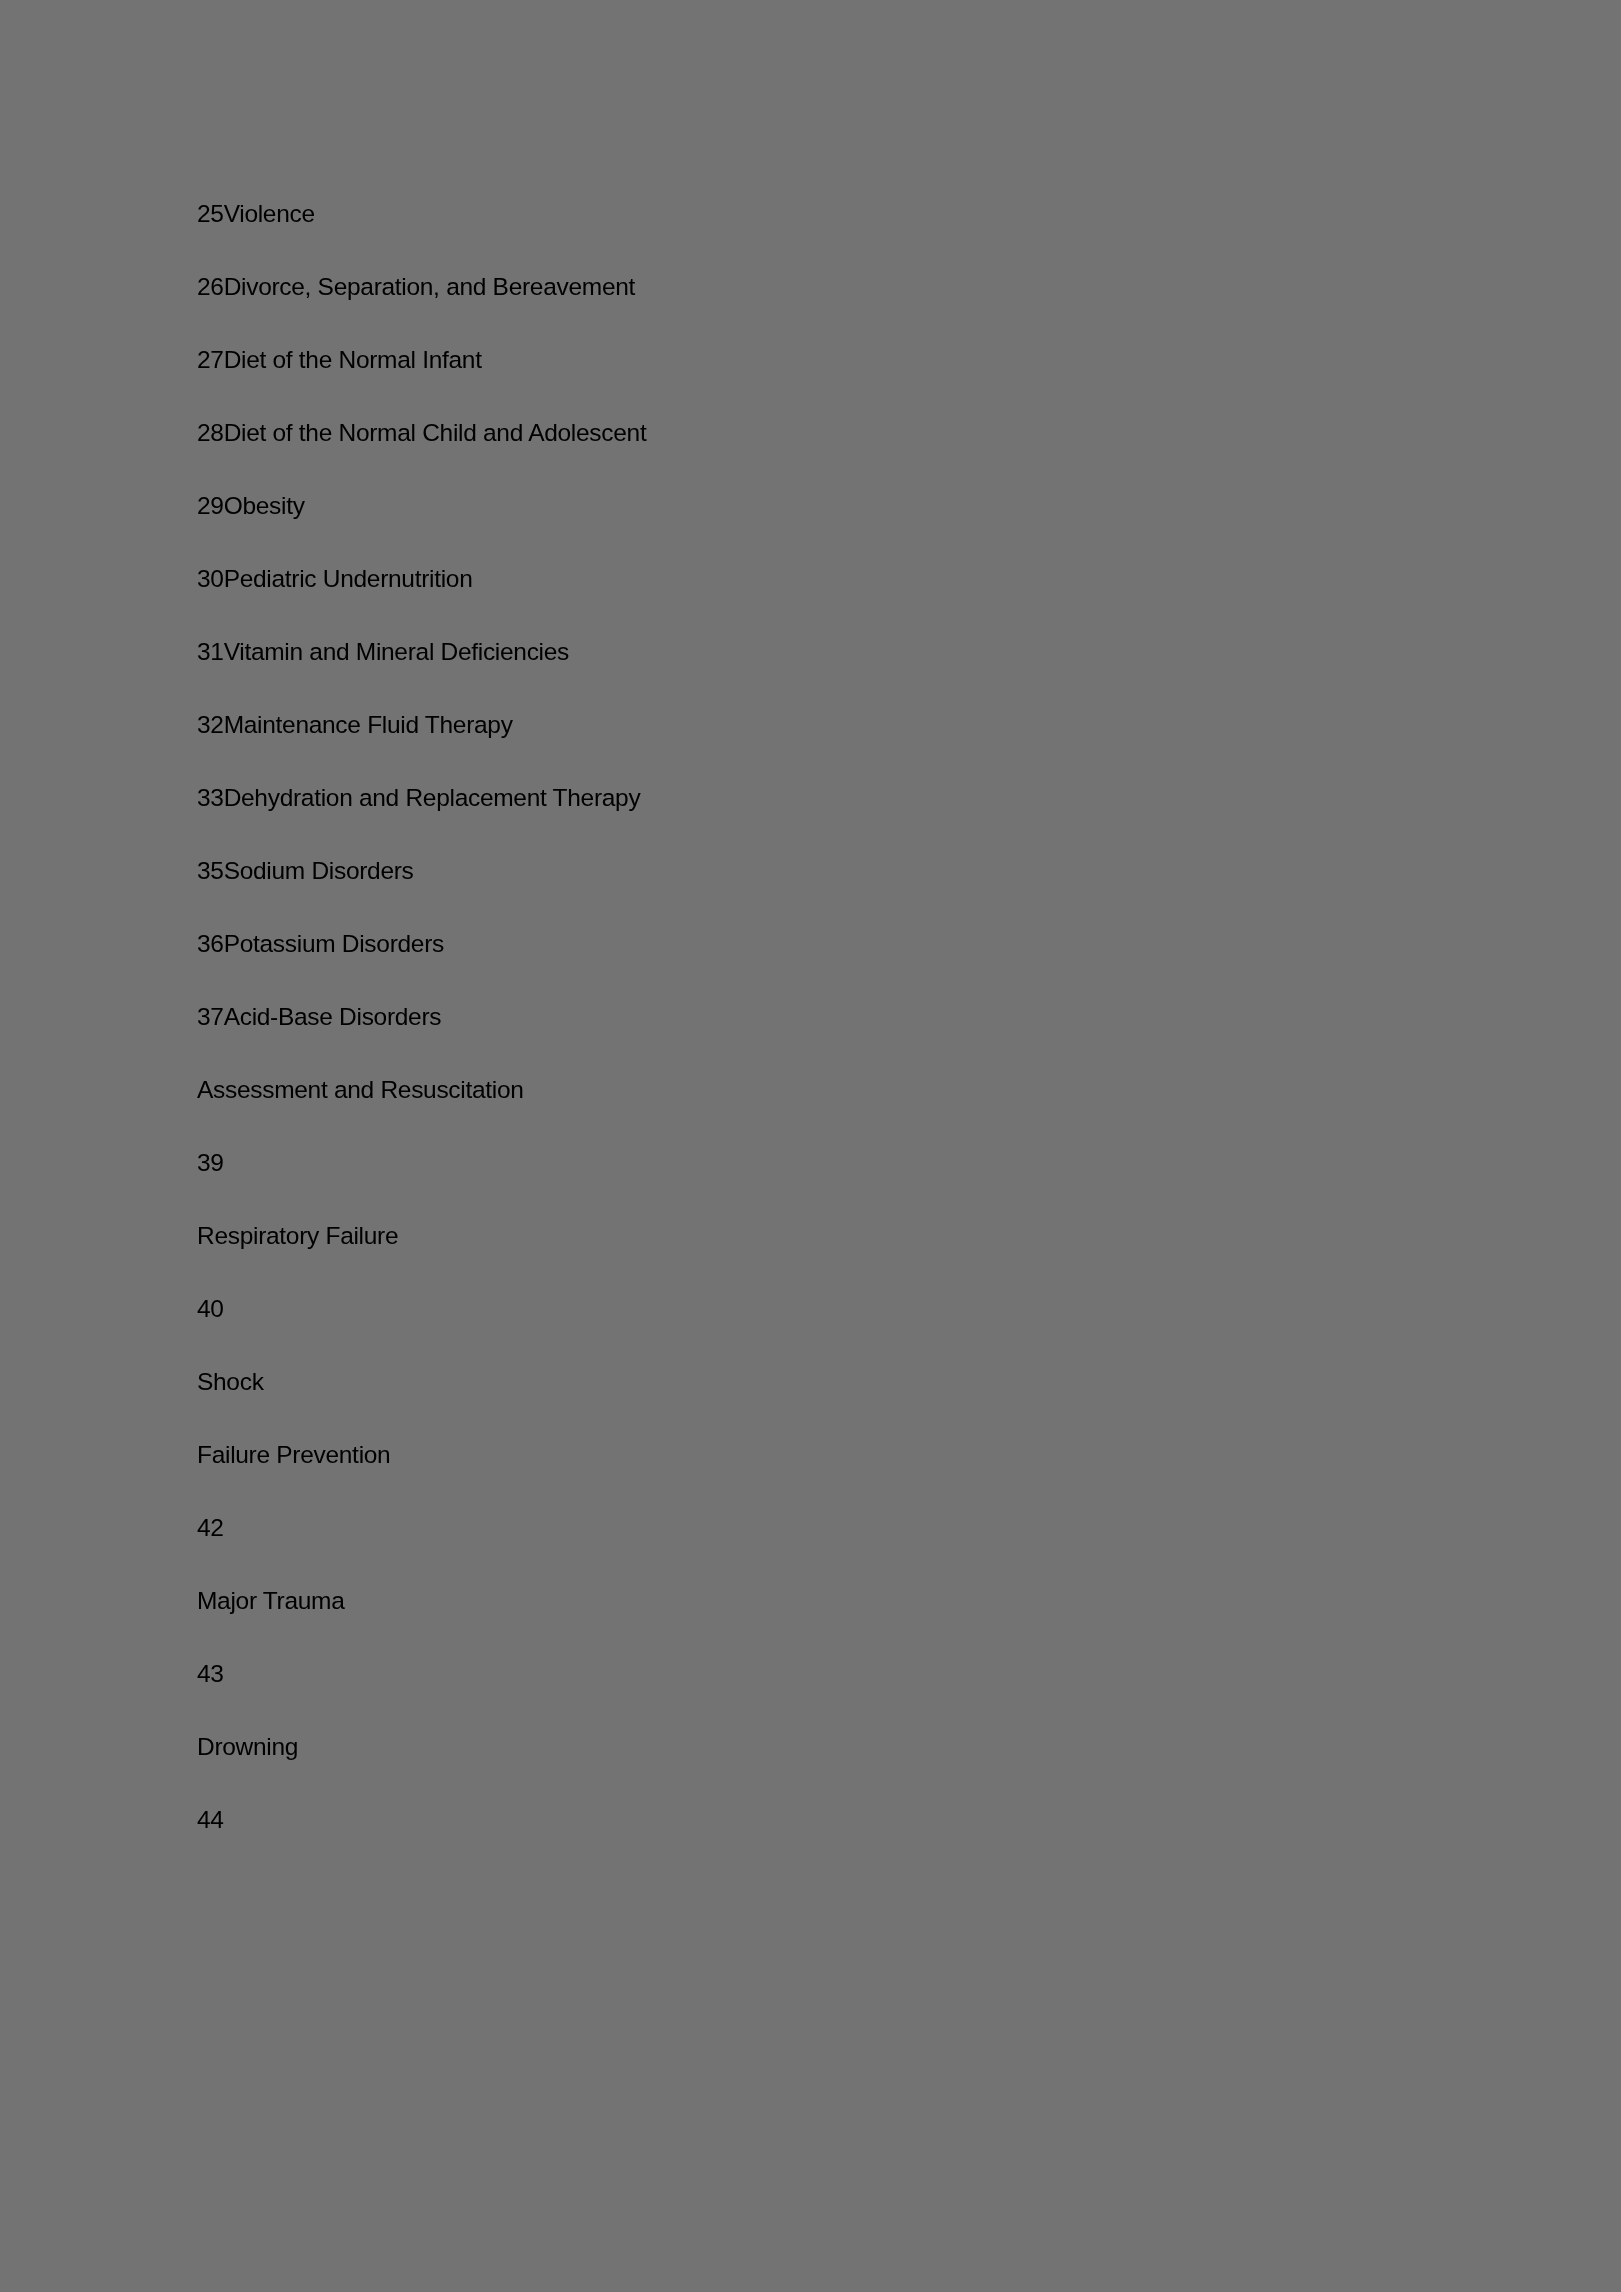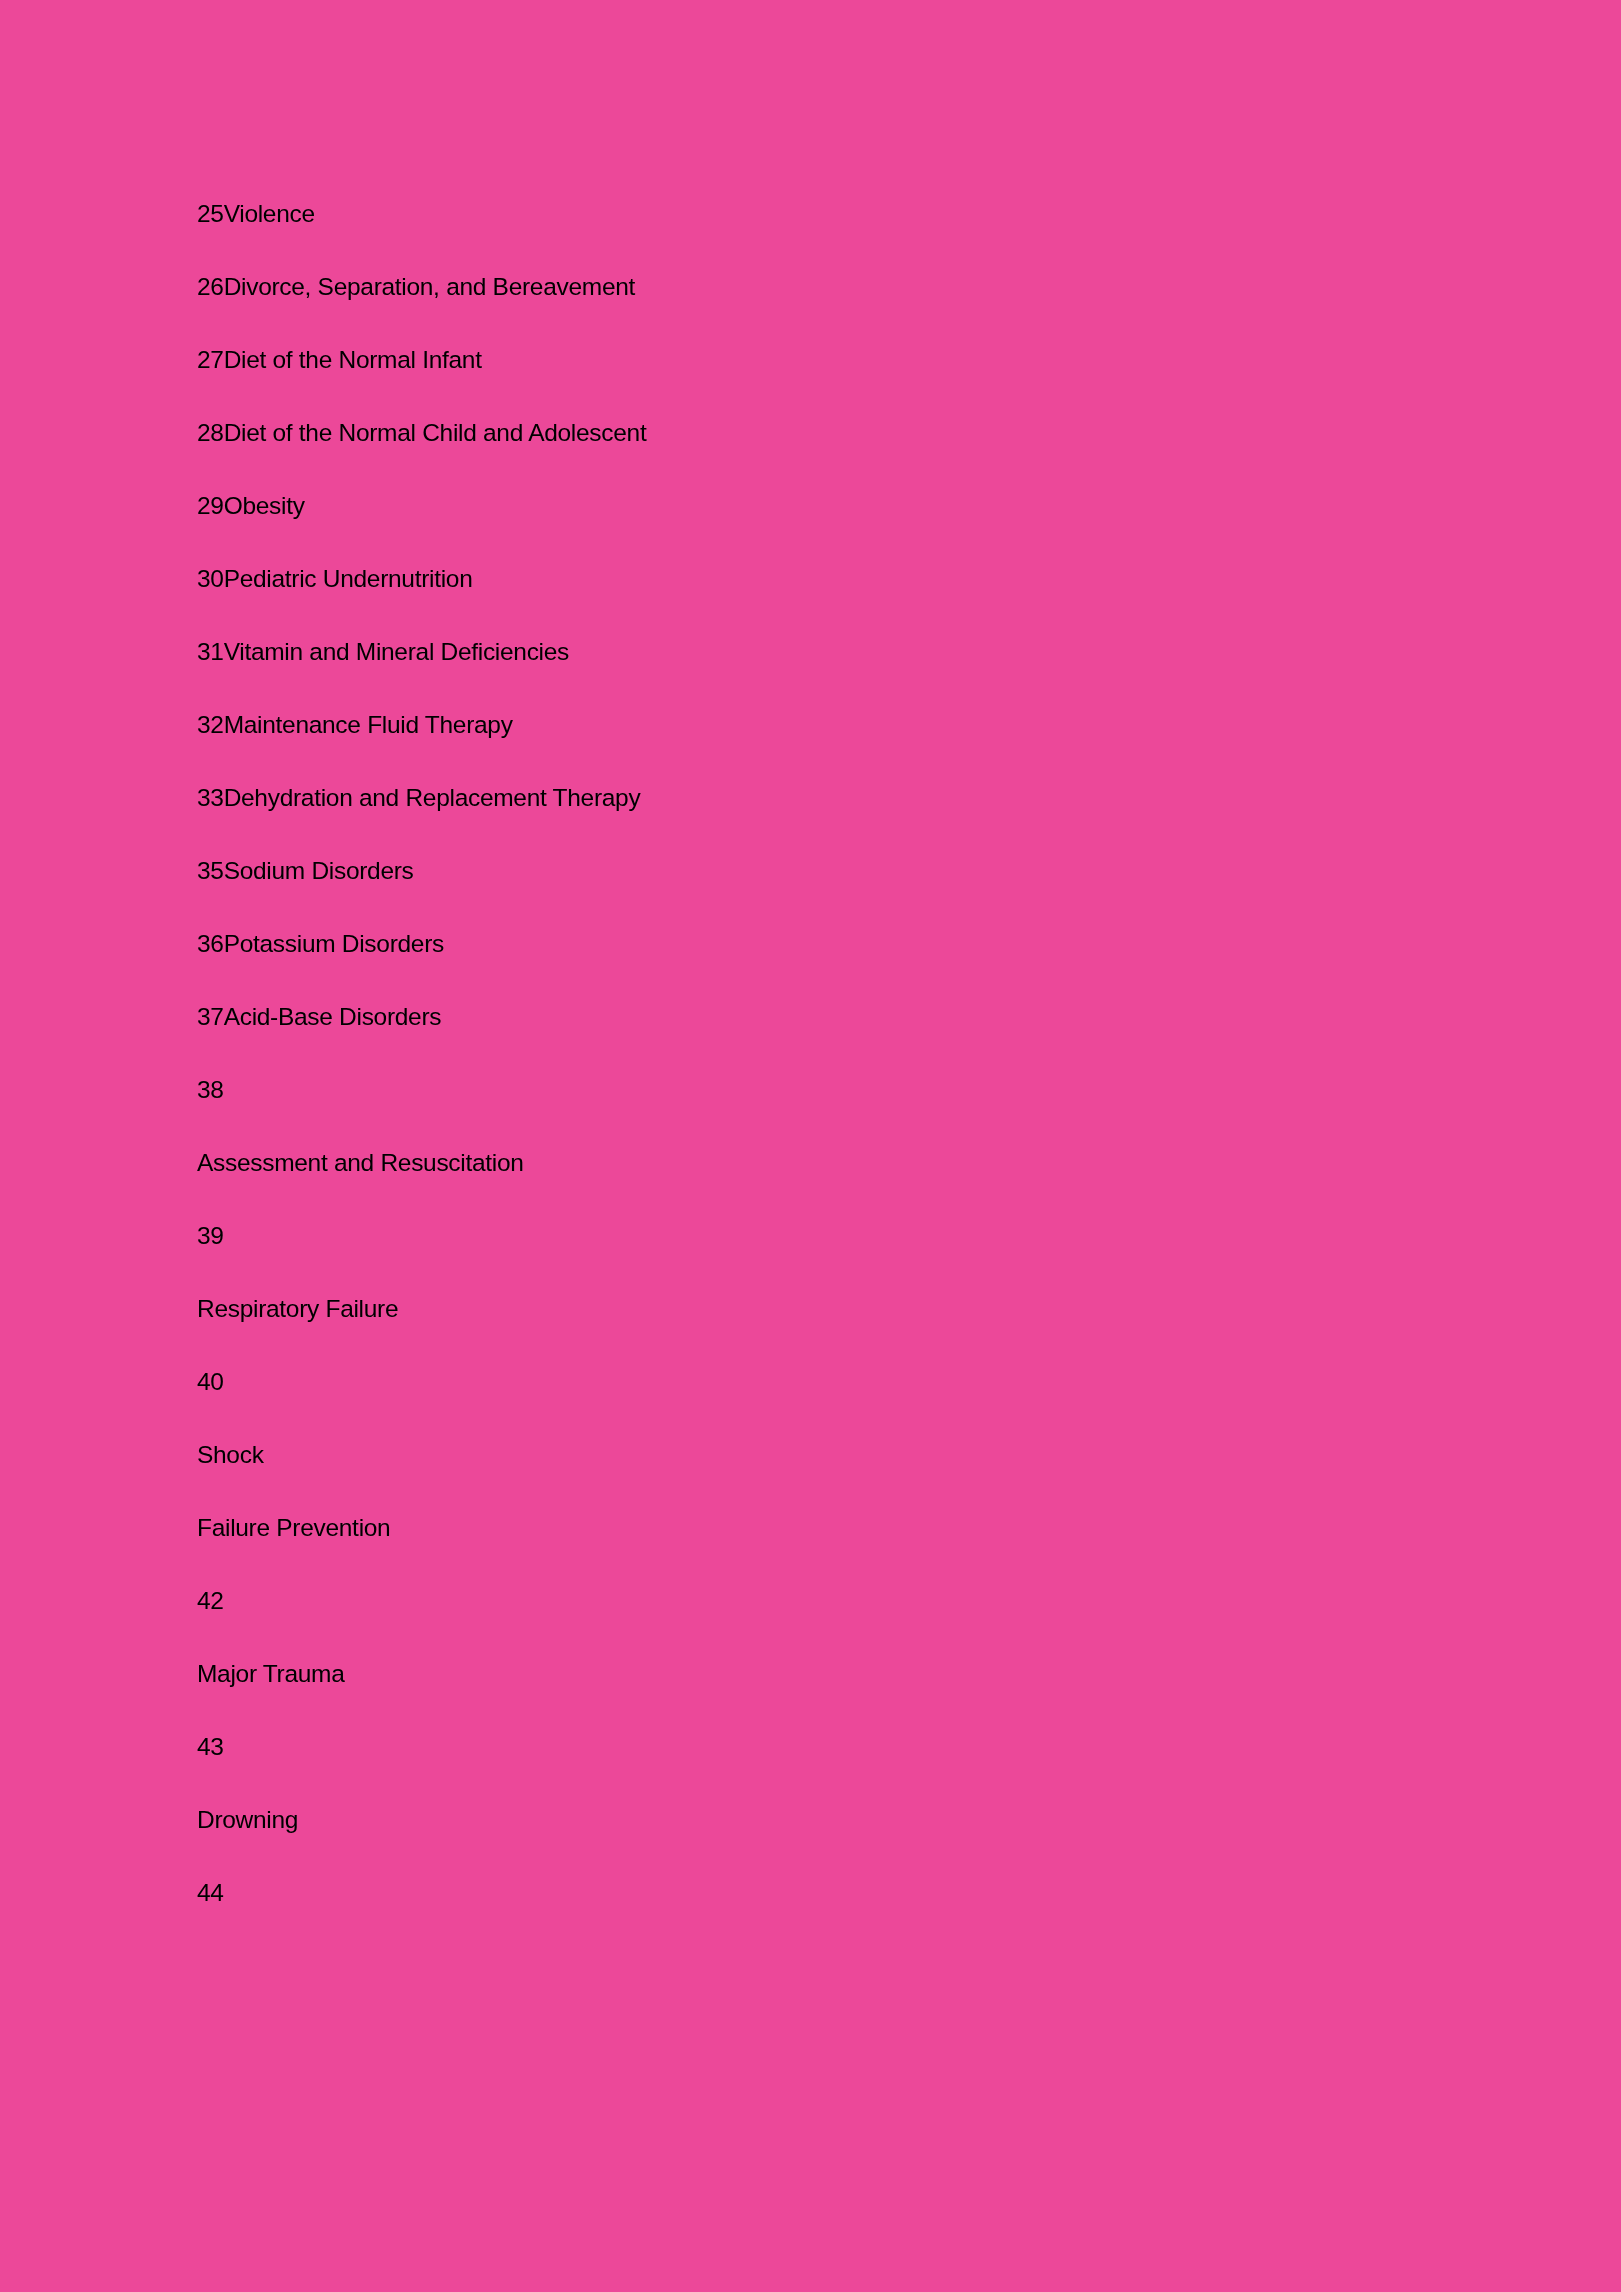--- a/index.html
+++ b/index.html
@@ -12,21 +12,21 @@
     height: 2293px;
     position: relative;
     overflow: hidden;
   }
   .page {
     position: absolute;
     left: 0;
     top: 0;
     width: 1621px;
     height: 2293px;
-    background: #ec4899;
+    background: #737373;
   }
   .toc {
     position: absolute;
     left: 197px;
     top: 199px;
     margin: 0;
     padding: 0;
     list-style: none;
   }
   .line {
@@ -50,21 +50,20 @@
     <span class="line">27Diet of the Normal Infant</span>
     <span class="line">28Diet of the Normal Child and Adolescent</span>
     <span class="line">29Obesity</span>
     <span class="line">30Pediatric Undernutrition</span>
     <span class="line">31Vitamin and Mineral Deficiencies</span>
     <span class="line">32Maintenance Fluid Therapy</span>
     <span class="line">33Dehydration and Replacement Therapy</span>
     <span class="line">35Sodium Disorders</span>
     <span class="line">36Potassium Disorders</span>
     <span class="line">37Acid-Base Disorders</span>
-    <span class="line">38</span>
     <span class="line">Assessment and Resuscitation</span>
     <span class="line">39</span>
     <span class="line">Respiratory Failure</span>
     <span class="line">40</span>
     <span class="line">Shock</span>
     <span class="line">Failure Prevention</span>
     <span class="line">42</span>
     <span class="line">Major Trauma</span>
     <span class="line">43</span>
     <span class="line">Drowning</span>

